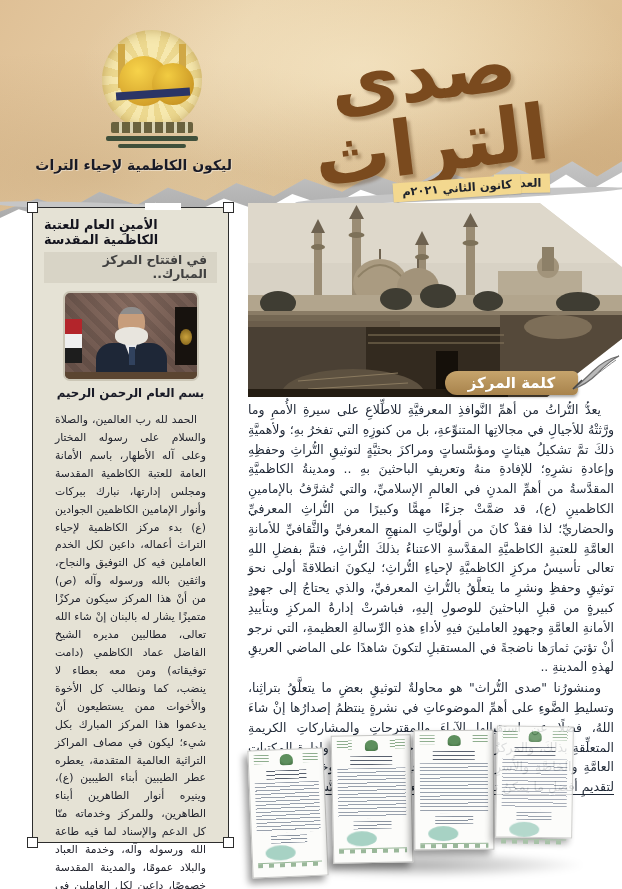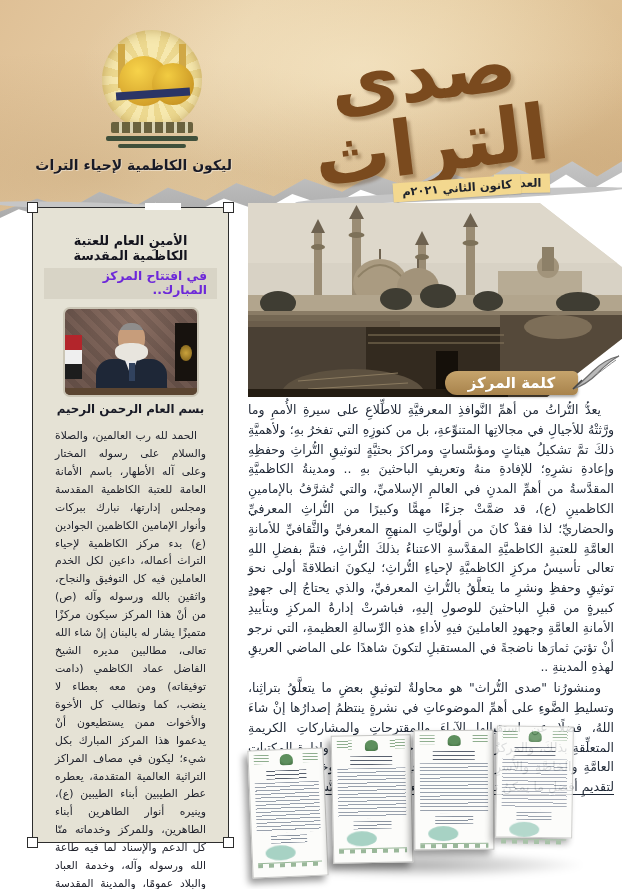--- a/index.html
+++ b/index.html
@@ -66,23 +66,23 @@
   .sidebar{
     position:absolute; left:32px; top:207px; width:197px; height:636px;
     background:#e5e2d5; border:1.4px solid #2d2d2d; box-sizing:border-box;
     padding:9px 11px 6px;
   }
   .corner{position:absolute; width:9px; height:9px; background:#fff; border:1.4px solid #2d2d2d;}
   .corner.tl{left:-6px; top:-6px;} .corner.tr{right:-6px; top:-6px;}
   .corner.bl{left:-6px; bottom:-6px;} .corner.br{right:-6px; bottom:-6px;}
   .frame-notch{position:absolute; top:-5px; left:112px; width:36px; height:7px; background:#fff;}
   .kicker{text-align:right; font-weight:bold; font-size:12.5px; color:#14141e;}
-  .side-title{text-align:center; font-weight:bold; font-size:12.8px; color:#14141e; margin-top:16px;}
+  .side-title{text-align:left; font-weight:bold; font-size:12.8px; color:#14141e; margin-top:0;}
   .side-subtitle{display:block; width:fit-content; margin:5px auto 0; background:#d8d4c6;
-    color:#6d28d9; font-weight:bold; font-size:12.3px; padding:1px 10px 2px;}
+    color:#404040; font-weight:bold; font-size:12.3px; padding:1px 10px 2px;}
   
   .portrait{position:relative; width:132px; height:86px; margin:8px auto 5px; border-radius:7px;
     border:2px solid #cbc6b6; overflow:hidden;
     background:
       repeating-linear-gradient(45deg, rgba(0,0,0,.10) 0 6px, rgba(0,0,0,0) 6px 12px),
       radial-gradient(circle at 50% 10%, #8a6e62, #6e574e 70%);}
   .flag-iq{position:absolute; left:0; top:26px; width:17px; height:44px;
     background:linear-gradient(180deg,#b3252b 0 33%,#efefef 33% 66%,#1d1d1d 66% 100%);}
   .flag-dark{position:absolute; right:0; top:14px; width:22px; height:58px; background:#17120e;}
   .flag-dark:after{content:""; position:absolute; left:5px; top:22px; width:12px; height:16px;

